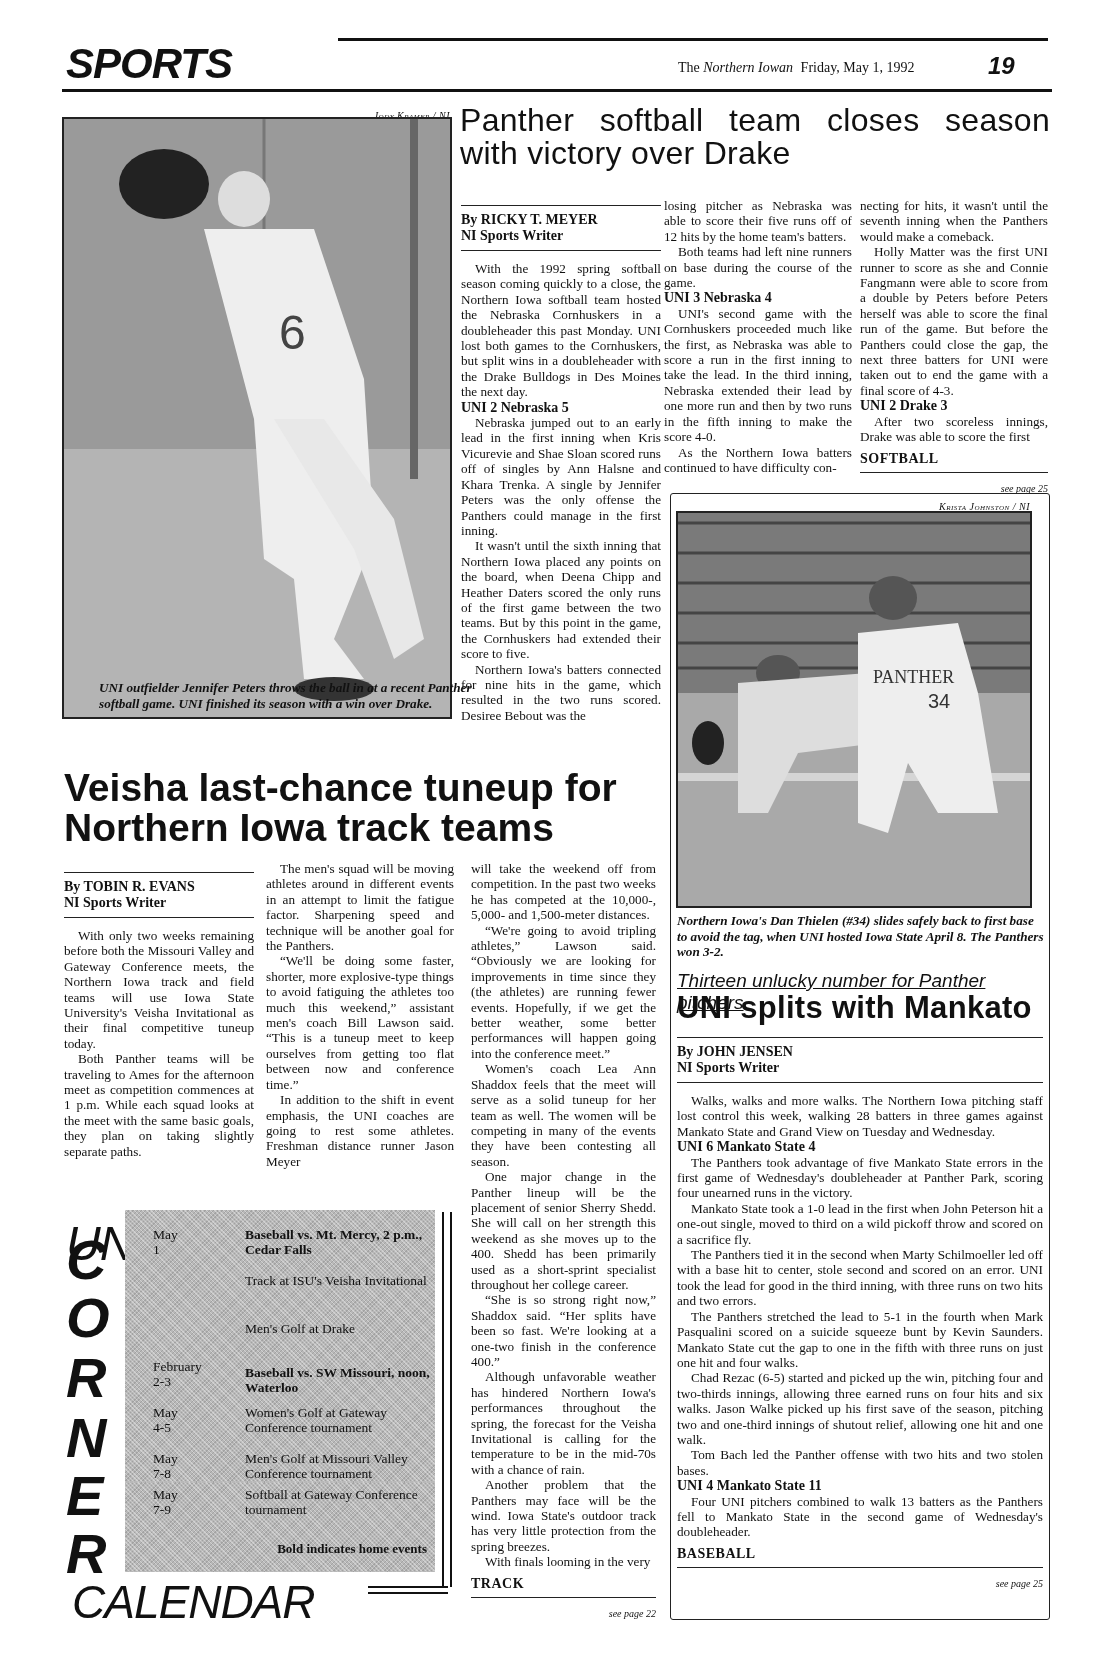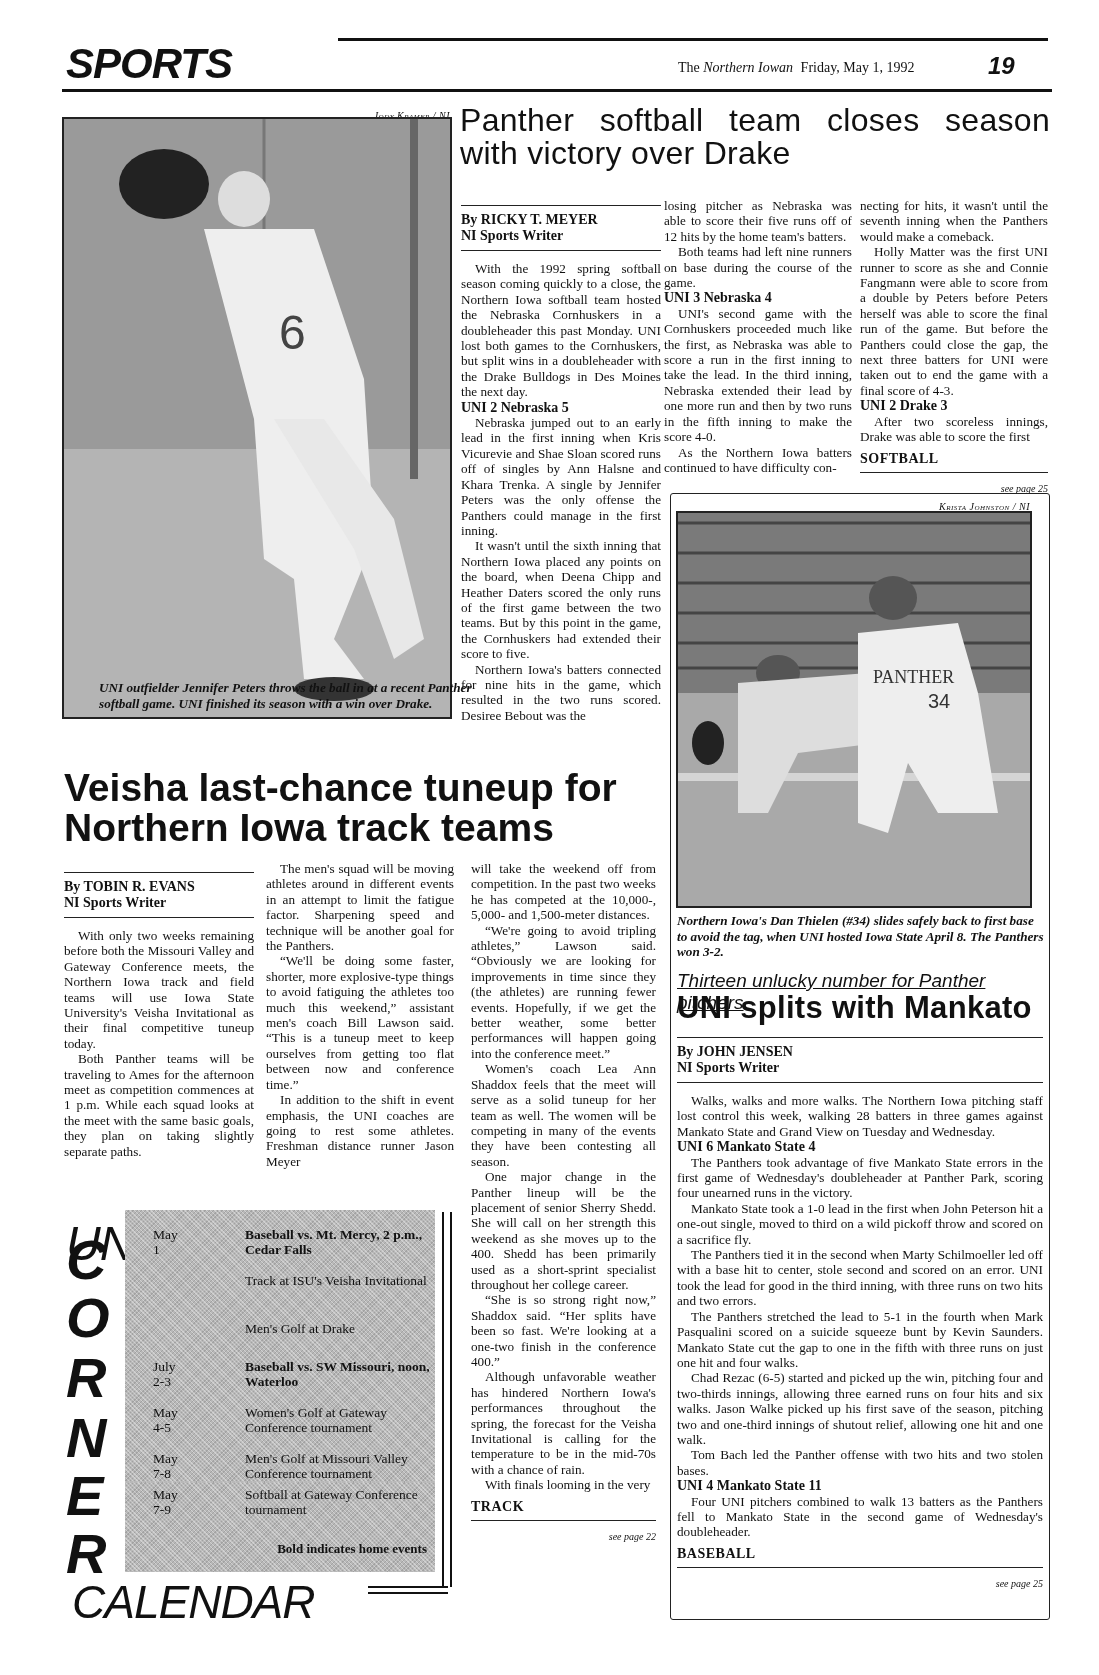--- a/index.html
+++ b/index.html
@@ -161,20 +161,21 @@
     </div>
 </div>
 <div class="col" style="left:471px; top:861px; width:185px;">
   <div class="flow">
       <p class="noind">will take the weekend off from competition. In the past two weeks he has competed at the 10,000-, 5,000- and 1,500-meter distances.</p>
       <p>“We're going to avoid tripling athletes,” Lawson said. “Obviously we are looking for improvements in time since they (the athletes) are running fewer events. Hopefully, if we get the better weather, some better performances will happen going into the conference meet.”</p>
       <p>Women's coach Lea Ann Shaddox feels that the meet will serve as a solid tuneup for her team as well. The women will be competing in many of the events they have been contesting all season.</p>
       <p>One major change in the Panther lineup will be the placement of senior Sherry Shedd. She will call on her strength this weekend as she moves up to the 400. Shedd has been primarily used as a short-sprint specialist throughout her college career.</p>
       <p>“She is so strong right now,” Shaddox said. “Her splits have been so fast. We're looking at a one-two finish in the conference 400.”</p>
       <p>Although unfavorable weather has hindered Northern Iowa's performances throughout the spring, the forecast for the Veisha Invitational is calling for the temperature to be in the mid-70s with a chance of rain.</p>
+      <p>Another problem that the Panthers may face will be the wind. Iowa State's outdoor track has very little protection from the spring breezes.</p>
       <p>With finals looming in the very</p>
     </div>
   <div class="jump">TRACK</div>
   <div class="see">see page 22</div>
 </div>
 
 <div class="abs sans" style="left:66px; top:1216px; font-size:48px; font-weight:normal; font-style:italic; letter-spacing:-1px;">UNI ATHLETICS</div>
 <div class="abs" style="left:442px; top:1212px; width:6px; height:375px; border-left:2px solid #111; border-right:2px solid #111;"></div>
 <div class="abs" style="left:368px; top:1586px; width:80px; height:4px; border-top:2px solid #111; border-bottom:2px solid #111;"></div>
 
@@ -192,22 +193,22 @@
     <span class="cal-date">May 1</span>
     <span class="cal-event" style="font-weight:bold;">Baseball vs. Mt. Mercy, 2 p.m., Cedar Falls</span>
   </div>
   <div class="cal-row" style="top:64px;">
     <span class="cal-event">Track at ISU's Veisha Invitational</span>
   </div>
   <div class="cal-row" style="top:112px;">
     <span class="cal-event">Men's Golf at Drake</span>
   </div>
   <div class="cal-row" style="top:150px;">
-    <span class="cal-date">July 2-3</span>
-    <span class="cal-event" style="font-weight:bold;">Baseball vs. SW Missouri, noon, Waterloo</span>
+    <span class="cal-date">February 2-3</span>
+    <span class="cal-event" style="font-weight:bold;margin-top:6px;">Baseball vs. SW Missouri, noon, Waterloo</span>
   </div>
   <div class="cal-row" style="top:196px;">
     <span class="cal-date">May 4-5</span>
     <span class="cal-event">Women's Golf at Gateway Conference tournament</span>
   </div>
   <div class="cal-row" style="top:242px;">
     <span class="cal-date">May 7-8</span>
     <span class="cal-event">Men's Golf at Missouri Valley Conference tournament</span>
   </div>
 </div>

